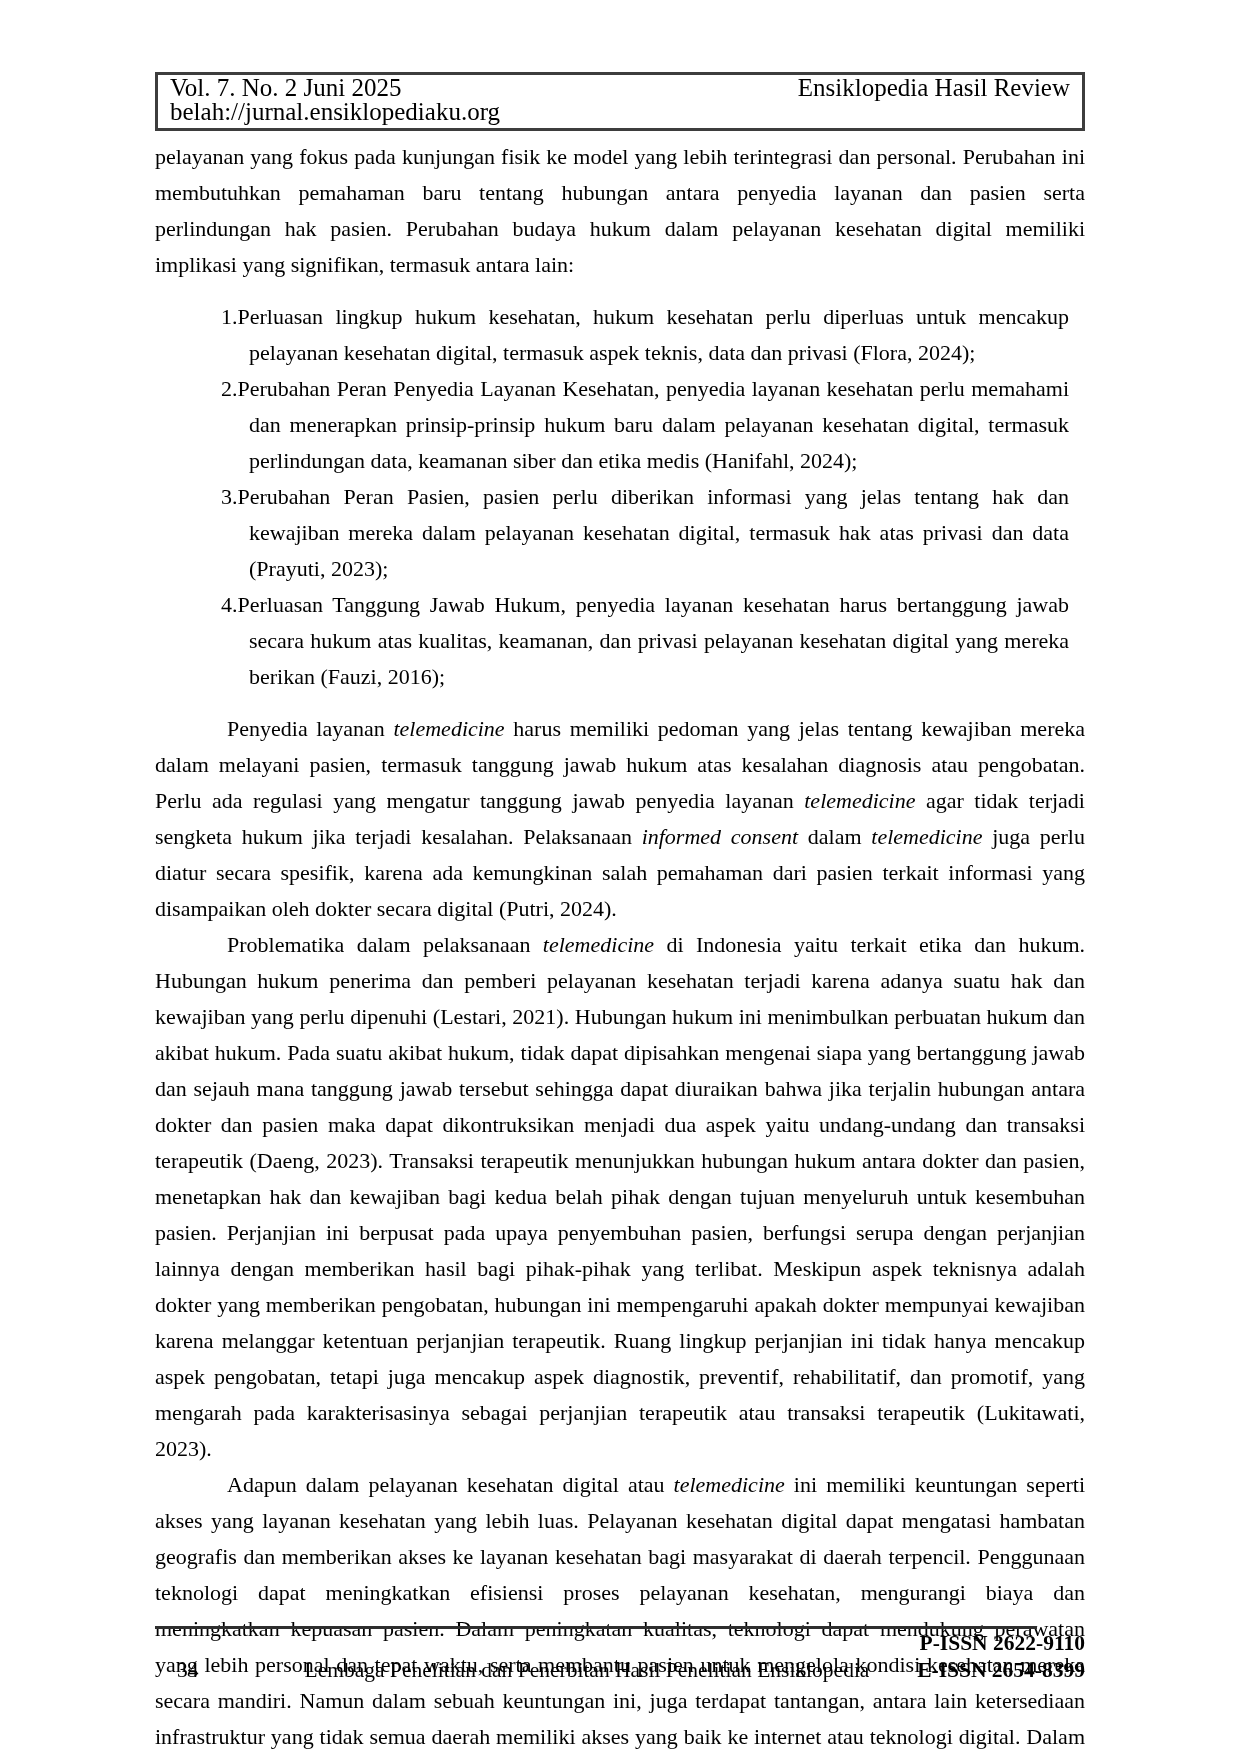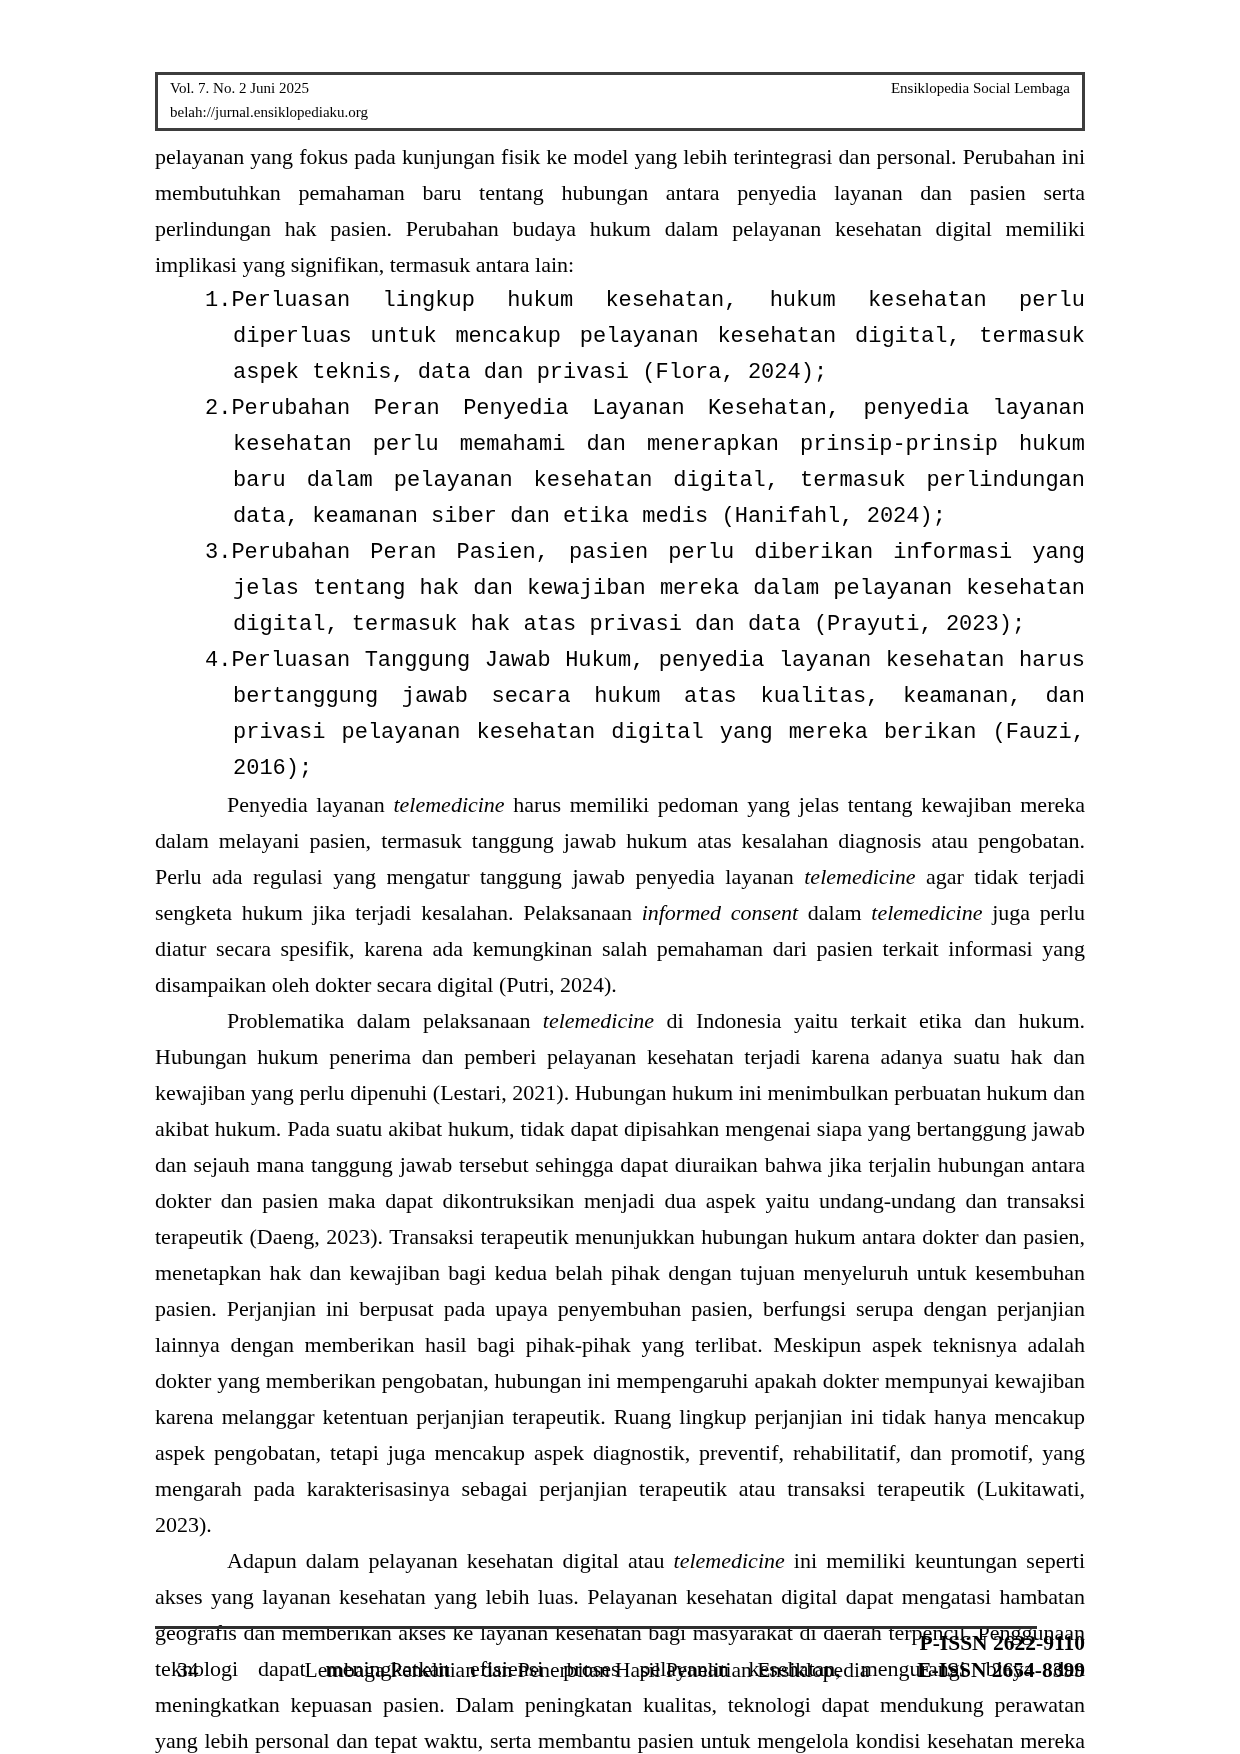--- a/index.html
+++ b/index.html
@@ -17,21 +17,21 @@
     overflow: hidden;
   }
   .header-box {
     position: absolute;
     left: 155px;
     top: 72px;
     width: 930px;
     box-sizing: border-box;
     border: 3px solid #3d3d3d;
     padding: 1px 12px 4px 12px;
-    font-size: 15px;
+    font-size: 25px;
     line-height: 24px;
   }
   .header-top {
     display: flex;
     justify-content: space-between;
     align-items: baseline;
   }
   .content {
     position: absolute;
     left: 155px;
@@ -42,23 +42,22 @@
     text-align: justify;
     text-justify: inter-word;
   }
   .para {
     margin: 0;
   }
   .para.indented {
     text-indent: 72px;
   }
   .list {
-    margin: 0;
+    margin: 16px;
     padding: 0;
-    font-family: Liberation Mono, monospace;
   }
   .list-item {
     padding-left: 78px;
     text-indent: -28px;
   }
   .footer {
     position: absolute;
     left: 155px;
     top: 1626px;
     width: 930px;
@@ -92,21 +91,21 @@
   }
 </style>
 </head>
 <body>
 
 <div class="page">
 
   <div class="header-box">
     <div class="header-top">
       <span>Vol. 7. No. 2 Juni 2025</span>
-      <span>Ensiklopedia Social Lembaga</span>
+      <span>Ensiklopedia Hasil Review</span>
     </div>
     <div class="header-bottom">
       <span>belah://jurnal.ensiklopediaku.org</span>
     </div>
   </div>
 
   <div class="content">
 
     <p class="para">pelayanan yang fokus pada kunjungan fisik ke model yang lebih terintegrasi dan personal. Perubahan ini membutuhkan pemahaman baru tentang hubungan antara penyedia layanan dan pasien serta perlindungan hak pasien. Perubahan budaya hukum dalam pelayanan kesehatan digital memiliki implikasi yang signifikan, termasuk antara lain:</p>
 

